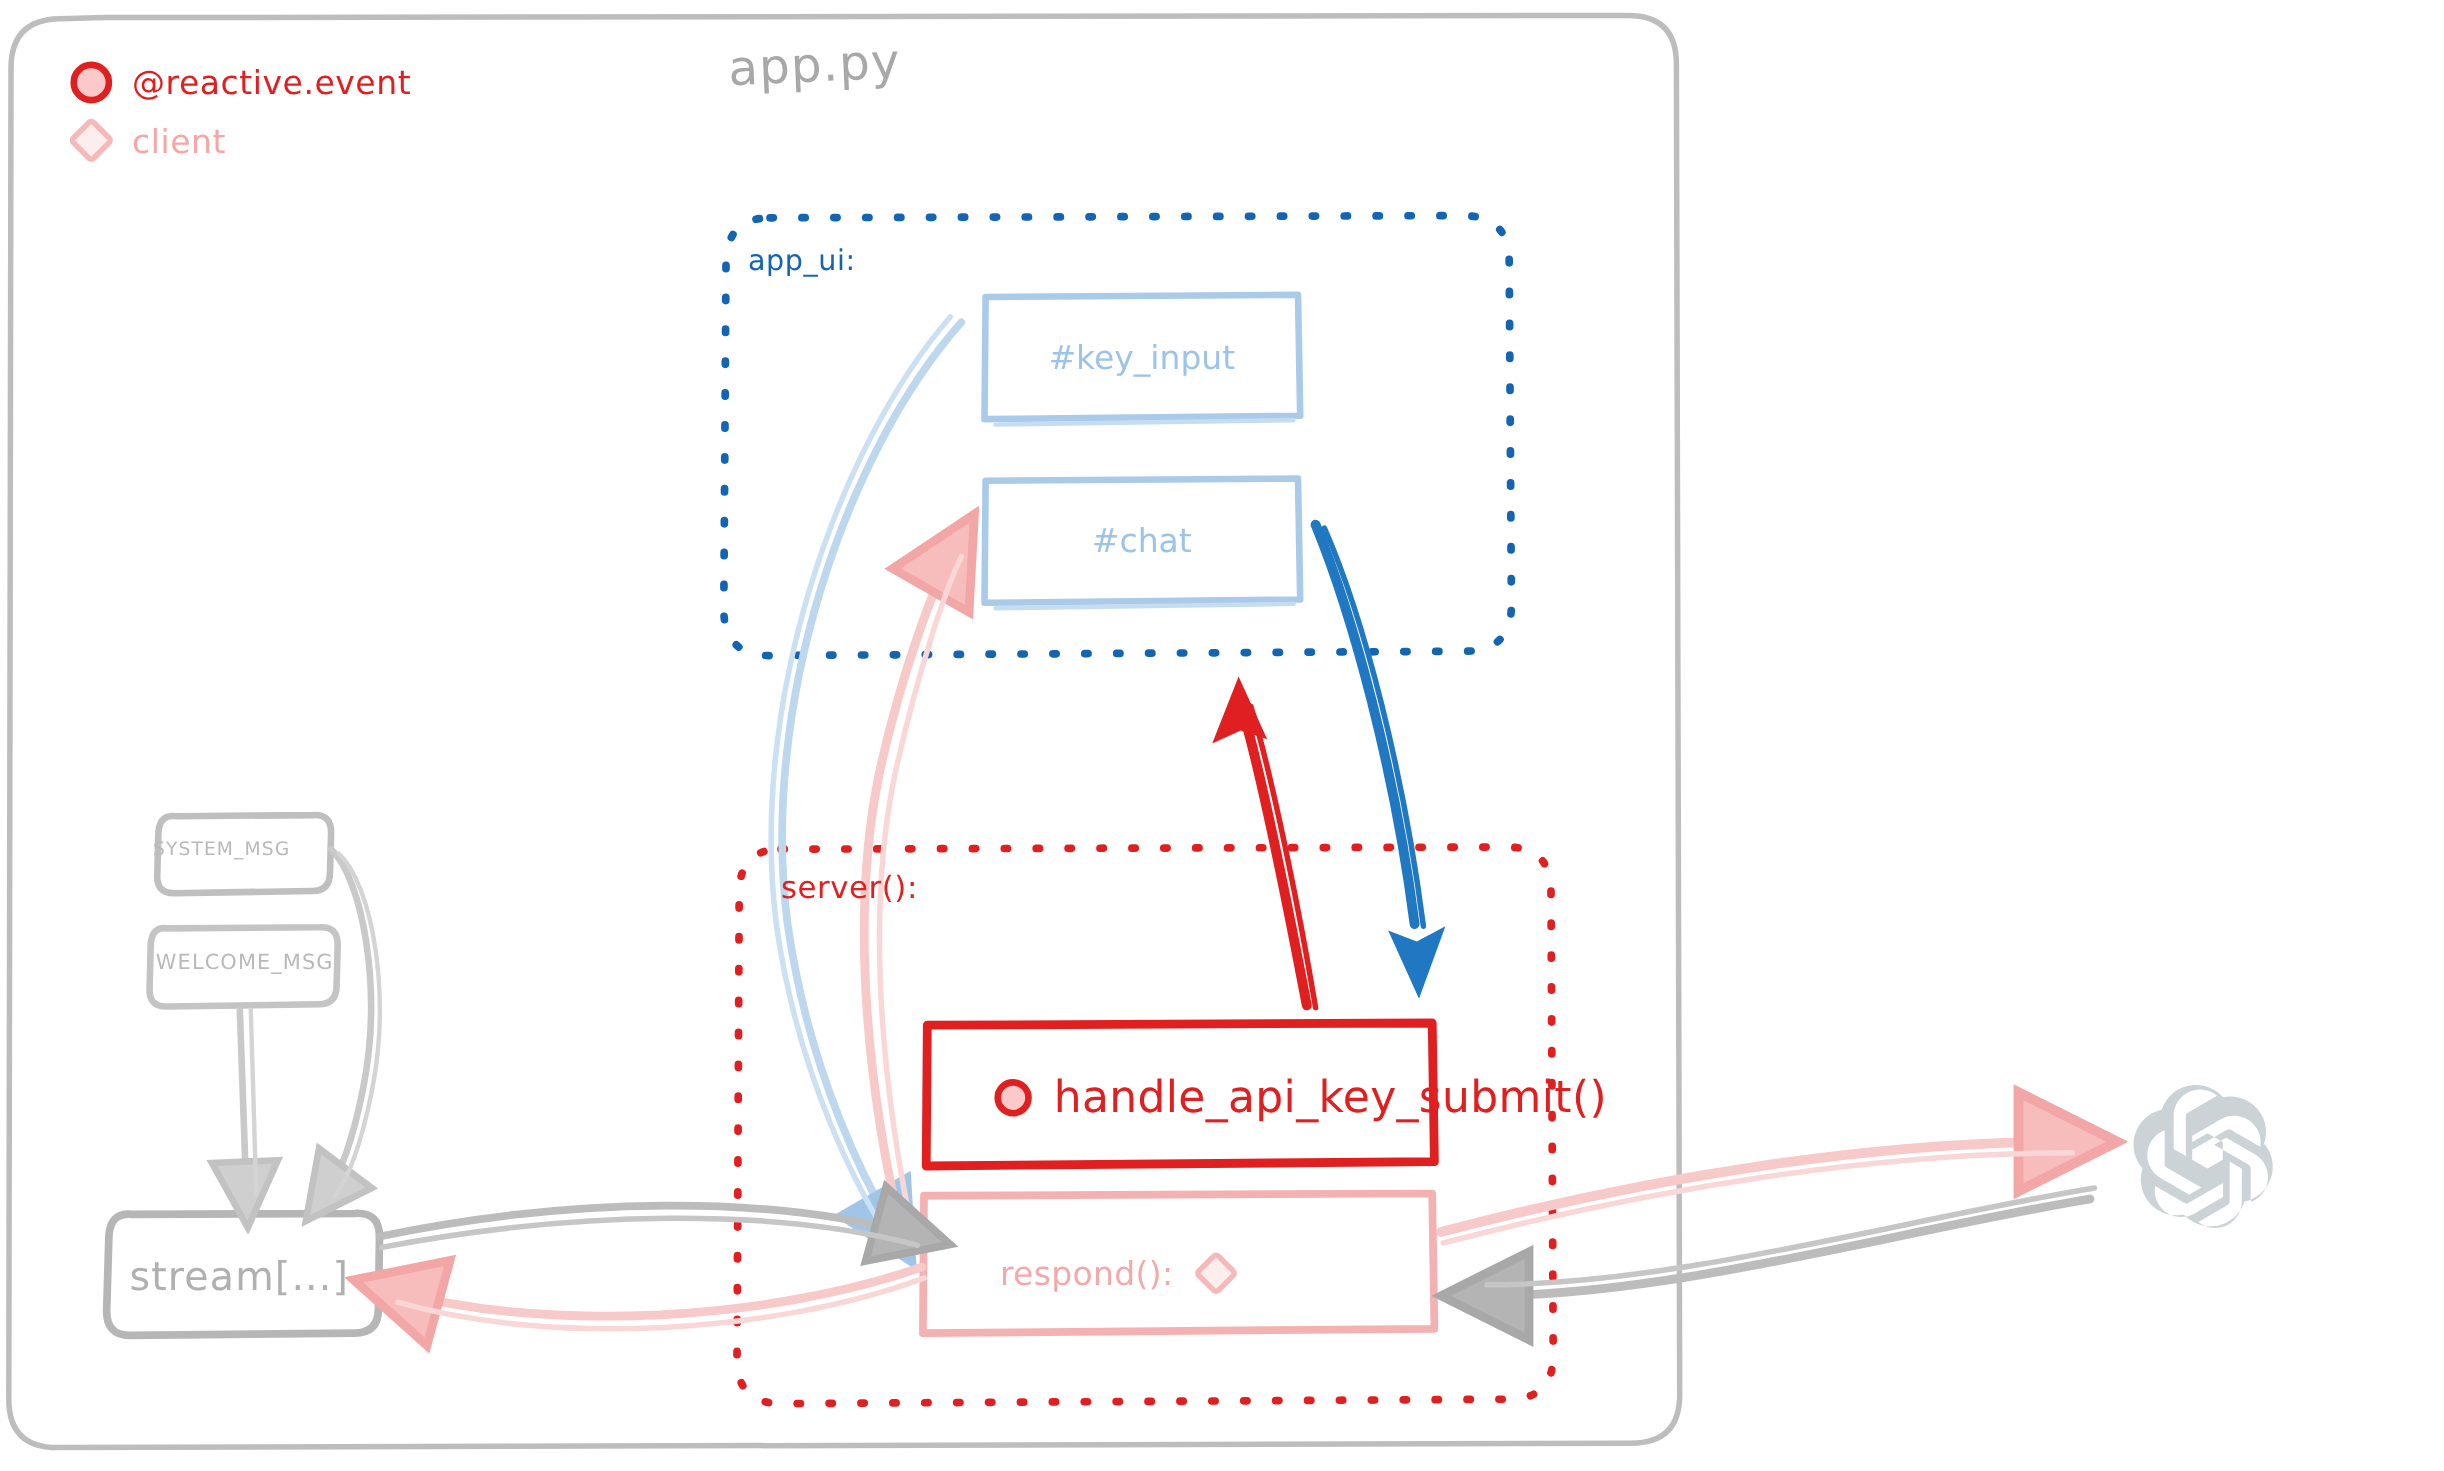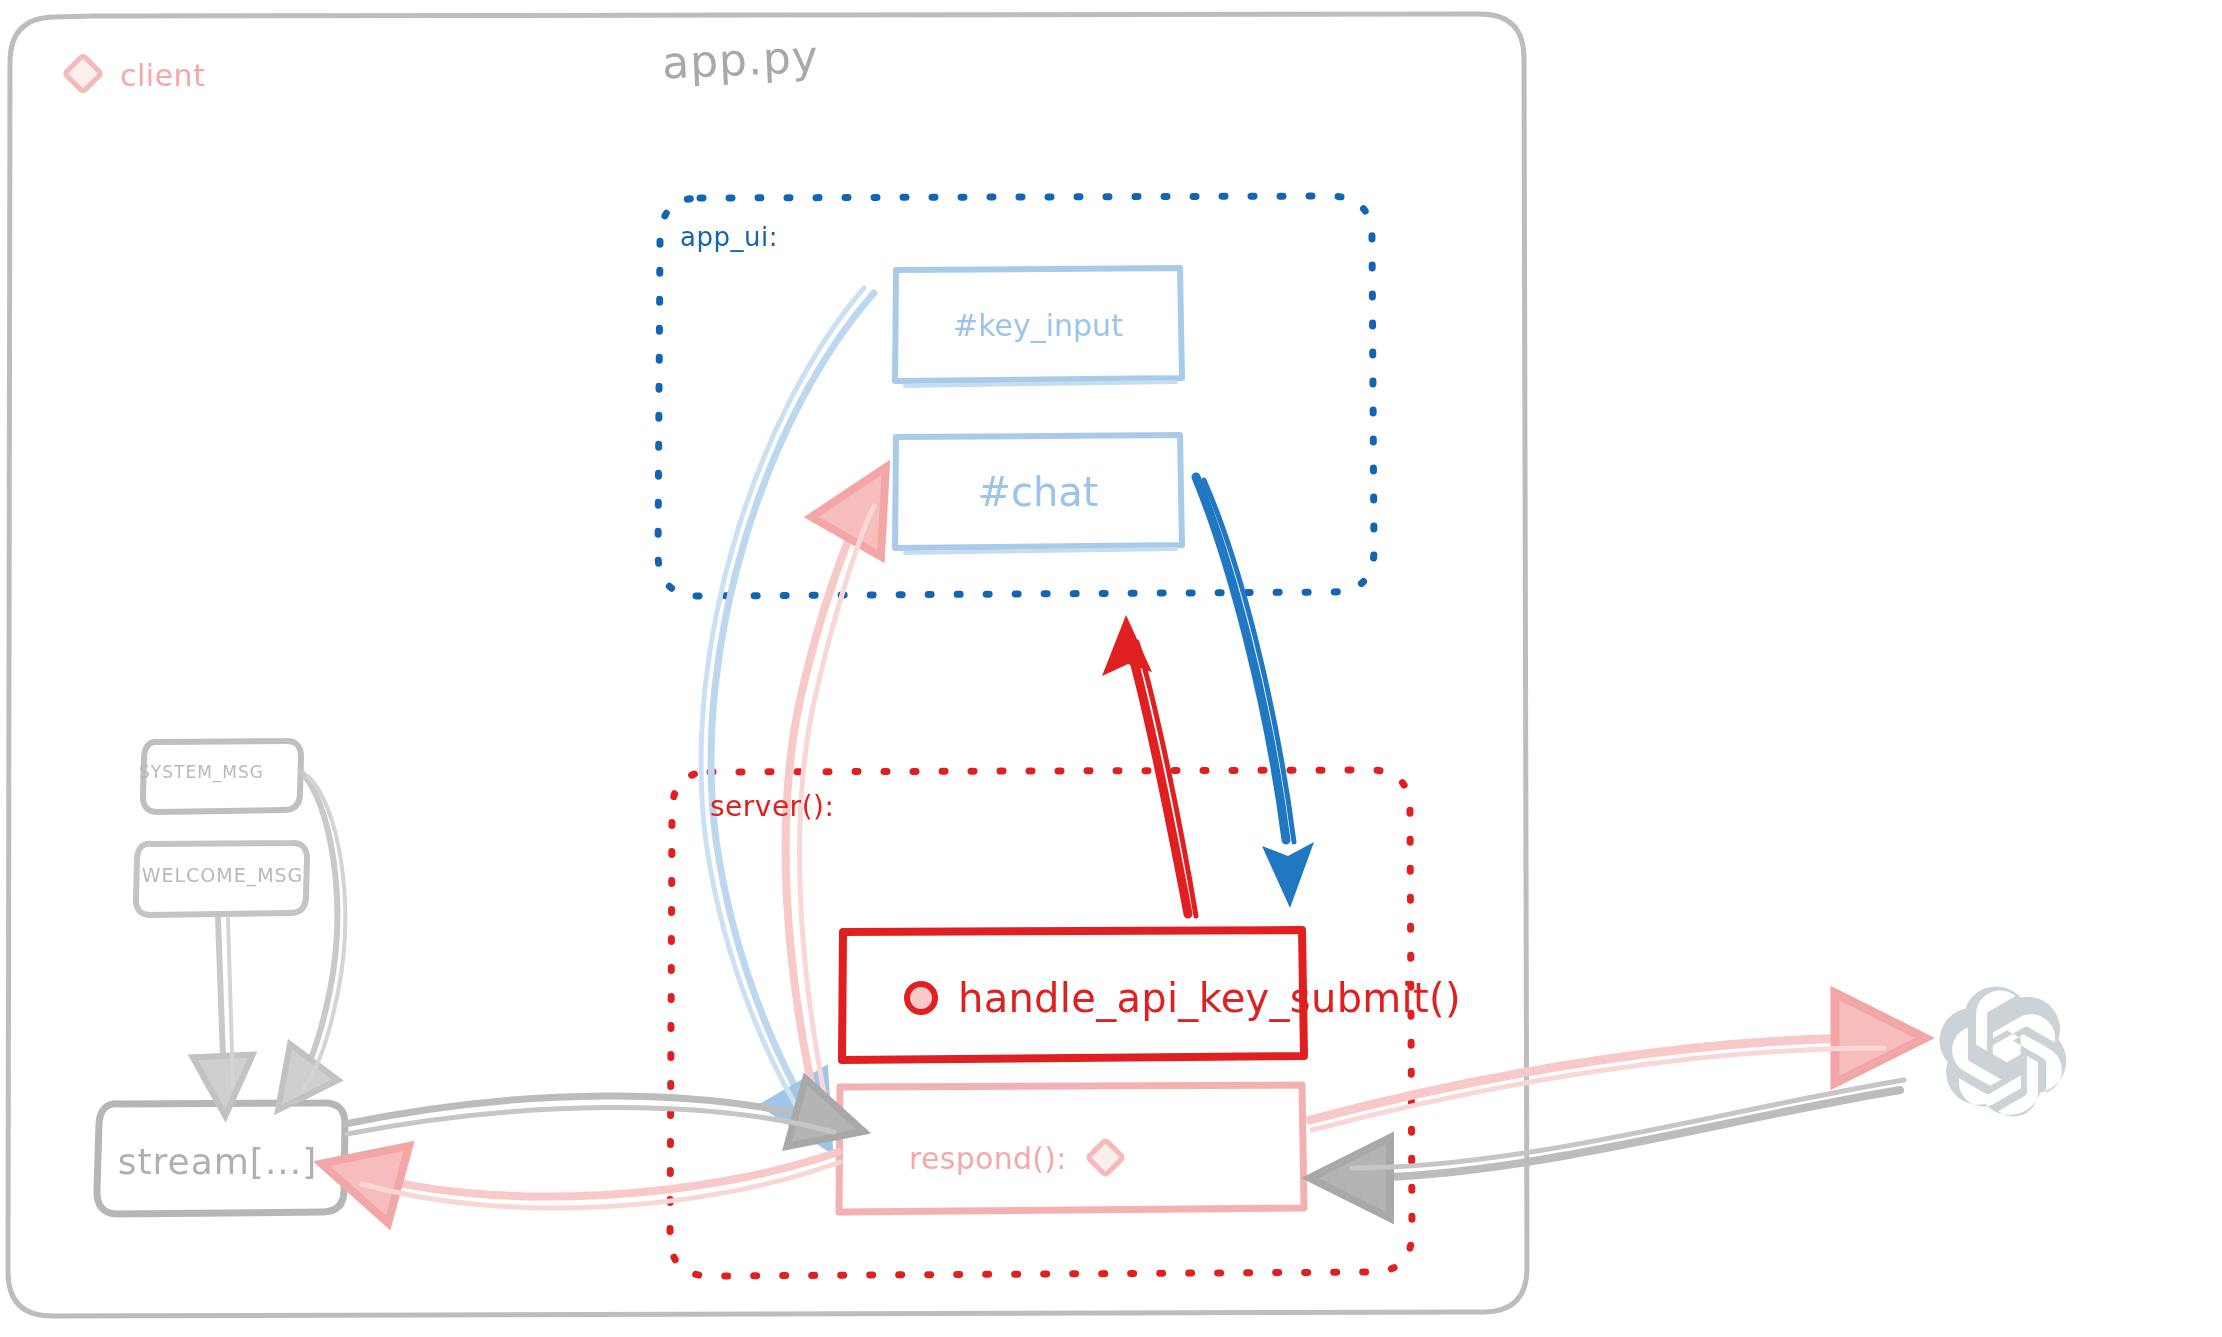--- a/index.html
+++ b/index.html
@@ -32,21 +32,21 @@
   
   #lbl-app-ui{left:680px;top:222px;font-size:26px;color:#1464b4;letter-spacing:.5px;}
   #lbl-server{left:690px;top:790px;font-size:28px;color:#e02020;letter-spacing:.5px;margin-left:20px;}
 
   
   .node-txt{
     position:absolute;display:flex;align-items:center;justify-content:center;
     pointer-events:none;
   }
   #t-key-input{left:893px;top:270px;width:290px;height:110px;font-size:30px;color:#9cc3e8;}
-  #t-chat{left:893px;top:437px;width:290px;height:110px;font-size:40px;color:#9cc3e8;}
+  #t-chat{left:893px;top:437px;width:290px;height:110px;font-size:30px;color:#9cc3e8;}
   #t-system{left:124px;top:742px;width:155px;height:60px;font-size:17px;color:#b9b9b9;letter-spacing:1px;}
   #t-welcome{left:140px;top:845px;width:165px;height:60px;font-size:19px;color:#b9b9b9;letter-spacing:1px;}
   #t-stream{left:105px;top:1128px;width:225px;height:66px;font-size:36px;color:#b0b0b0;letter-spacing:1px;}
 
   #t-handle{
     left:900px;top:962px;height:72px;display:flex;align-items:center;
     font-size:40px;color:#e02020;letter-spacing:.3px;
   }
   #t-respond{
     left:885px;top:1122px;height:72px;display:flex;align-items:center;
@@ -181,20 +181,28 @@
       <path d="M 1312,1130 C 1504,1080 1704,1048 1884,1048" fill="none" stroke="#fad7d7" stroke-width="5" stroke-linecap="round"></path>
     </g>
 
     <g>
       <path d="M 1900,1090 C 1720,1120 1520,1178 1350,1178" fill="none" stroke="#bcbcbc" stroke-width="8" stroke-linecap="round" marker-end="url(#ah-gray)"></path>
       <path d="M 1904,1080 C 1724,1110 1524,1168 1352,1168" fill="none" stroke="#c6c6c6" stroke-width="5" stroke-linecap="round"></path>
     </g>
   </svg>
 
   <div id="legend">
+    <div class="legend-row">
+      <span class="legend-ico">
+        <svg viewBox="0 0 46 46" width="46" height="46">
+          <circle cx="23" cy="23" r="16" fill="#fbc9c9" stroke="#e02020" stroke-width="6"></circle>
+        </svg>
+      </span>
+      <span class="legend-txt ev">@reactive.event</span>
+    </div>
     <div class="legend-row">
       <span class="legend-ico">
         <svg viewBox="0 0 46 46" width="46" height="46">
           <rect x="9" y="9" width="26" height="26" rx="3" transform="rotate(45 23 23)" fill="#fdeeee" stroke="#f5b9b9" stroke-width="5"></rect>
         </svg>
       </span>
       <span class="legend-txt cl">client</span>
     </div>
   </div>
 

